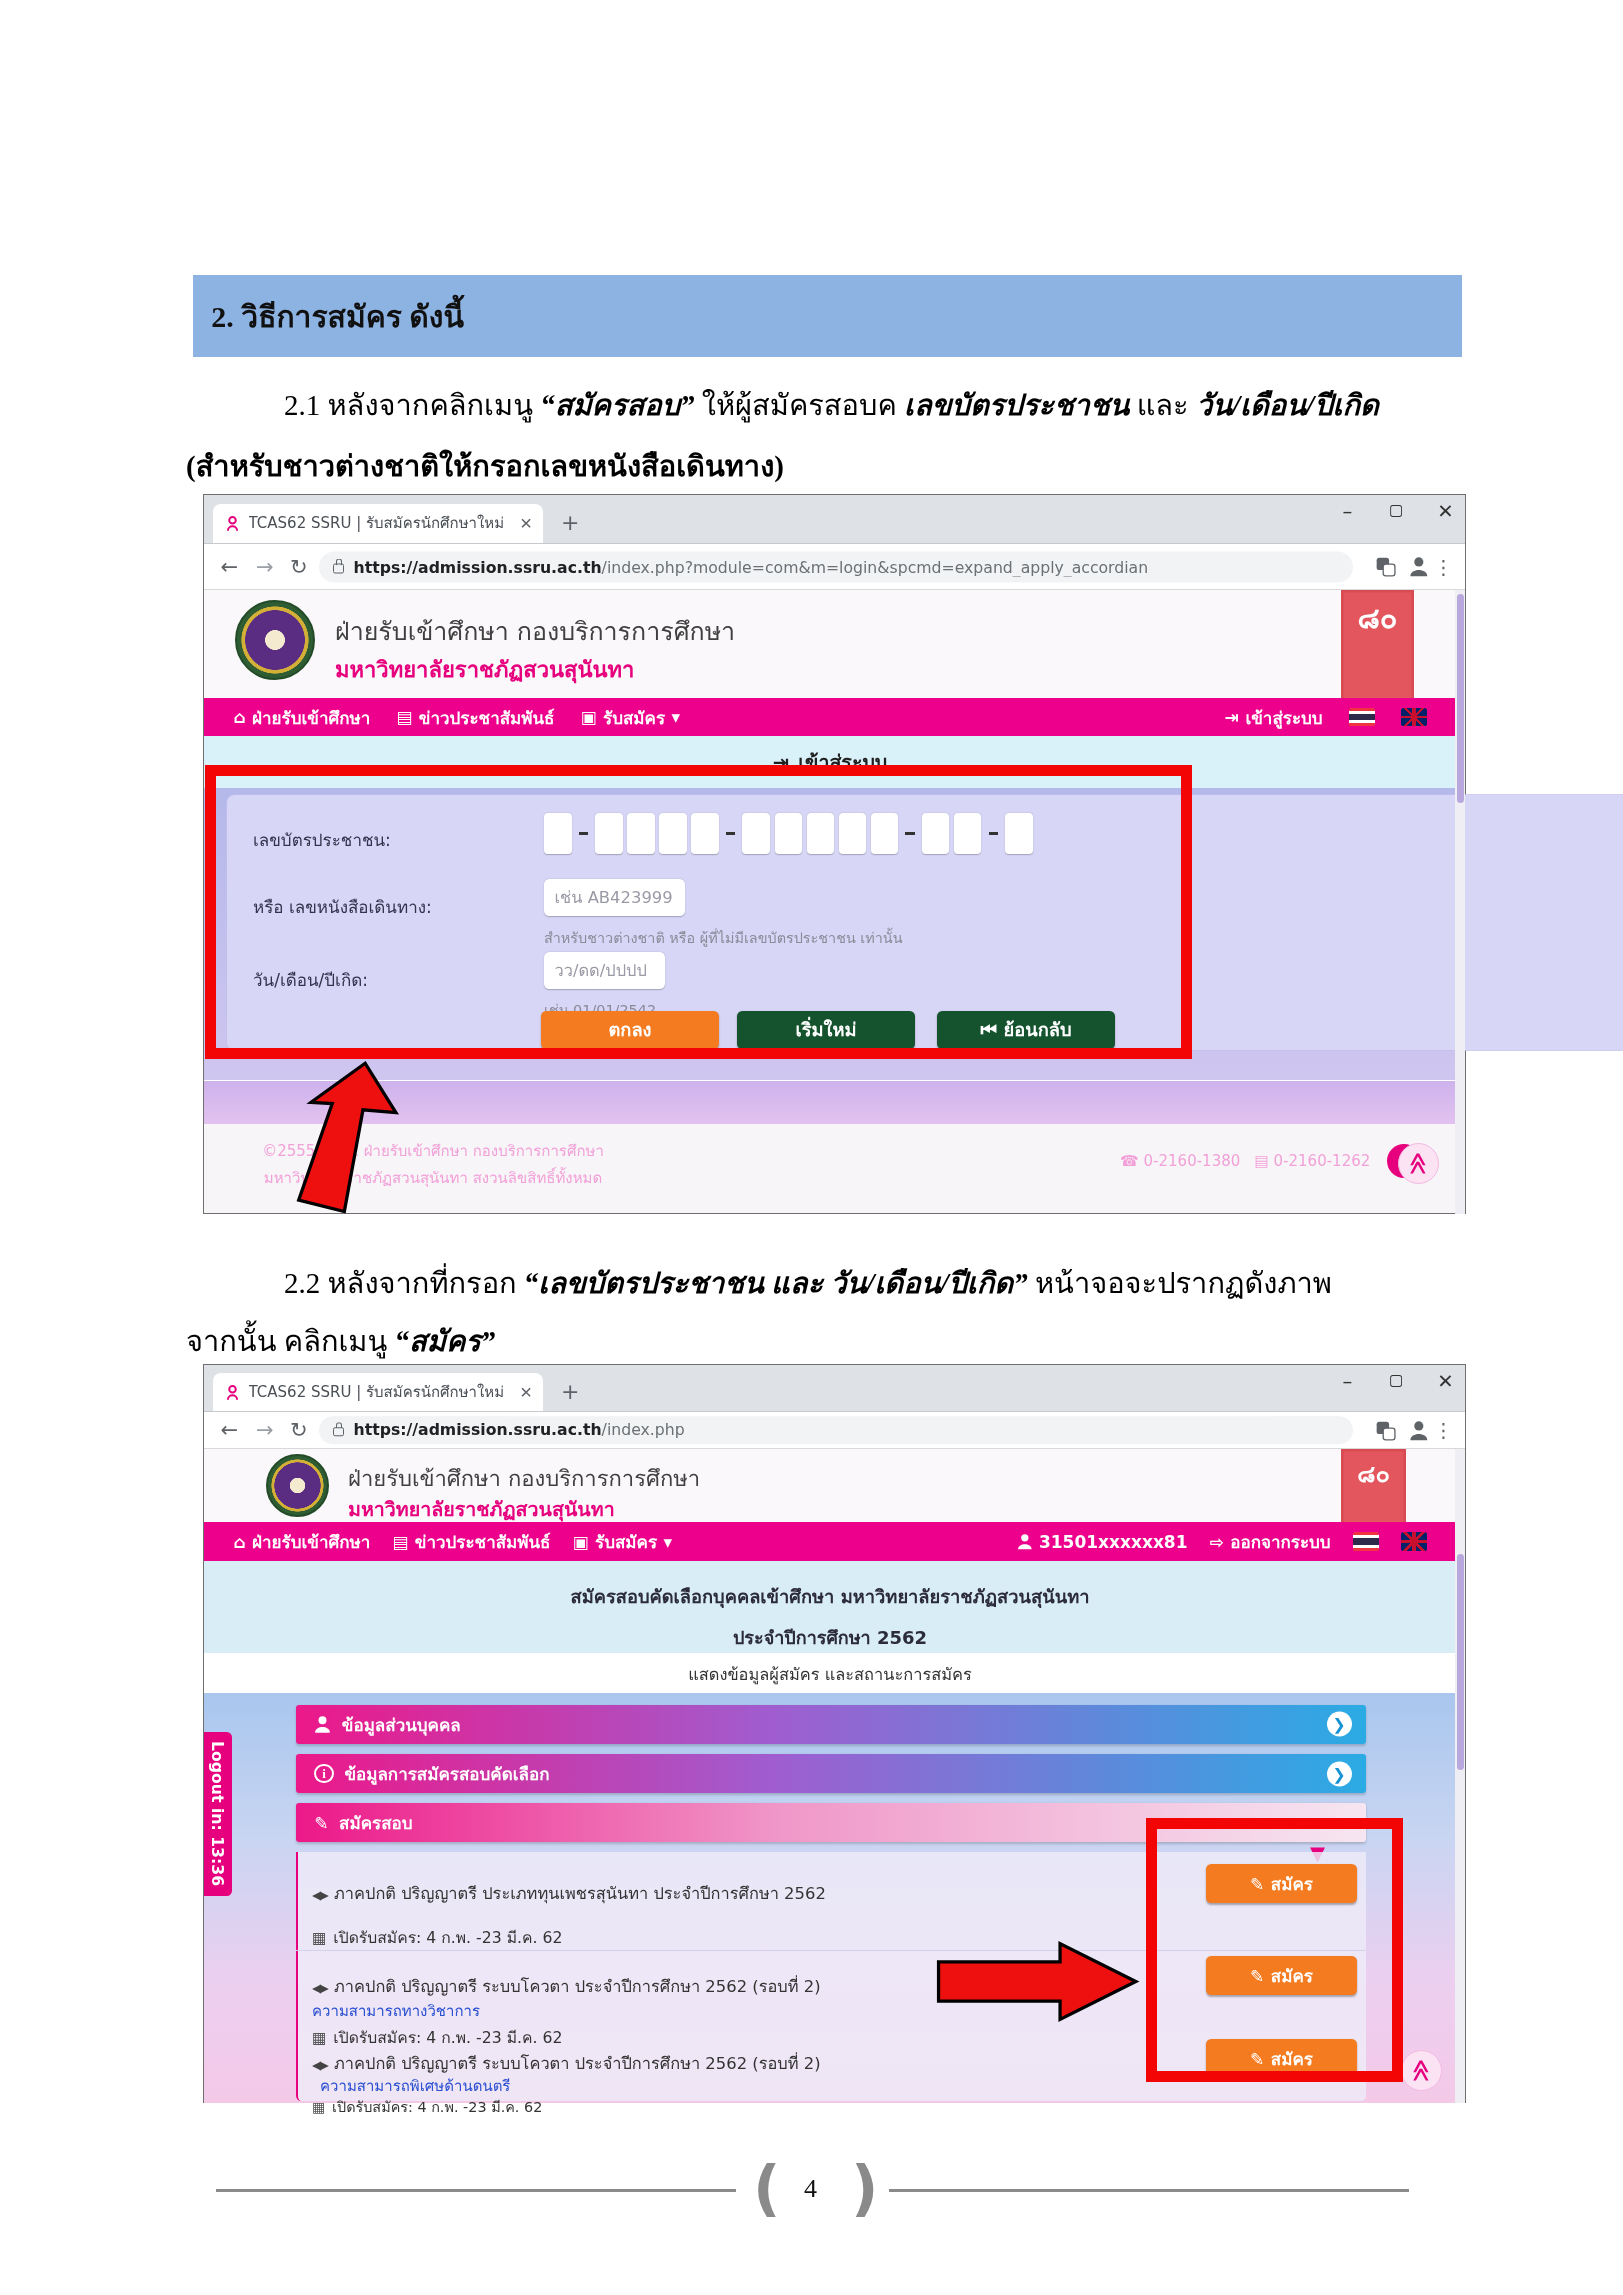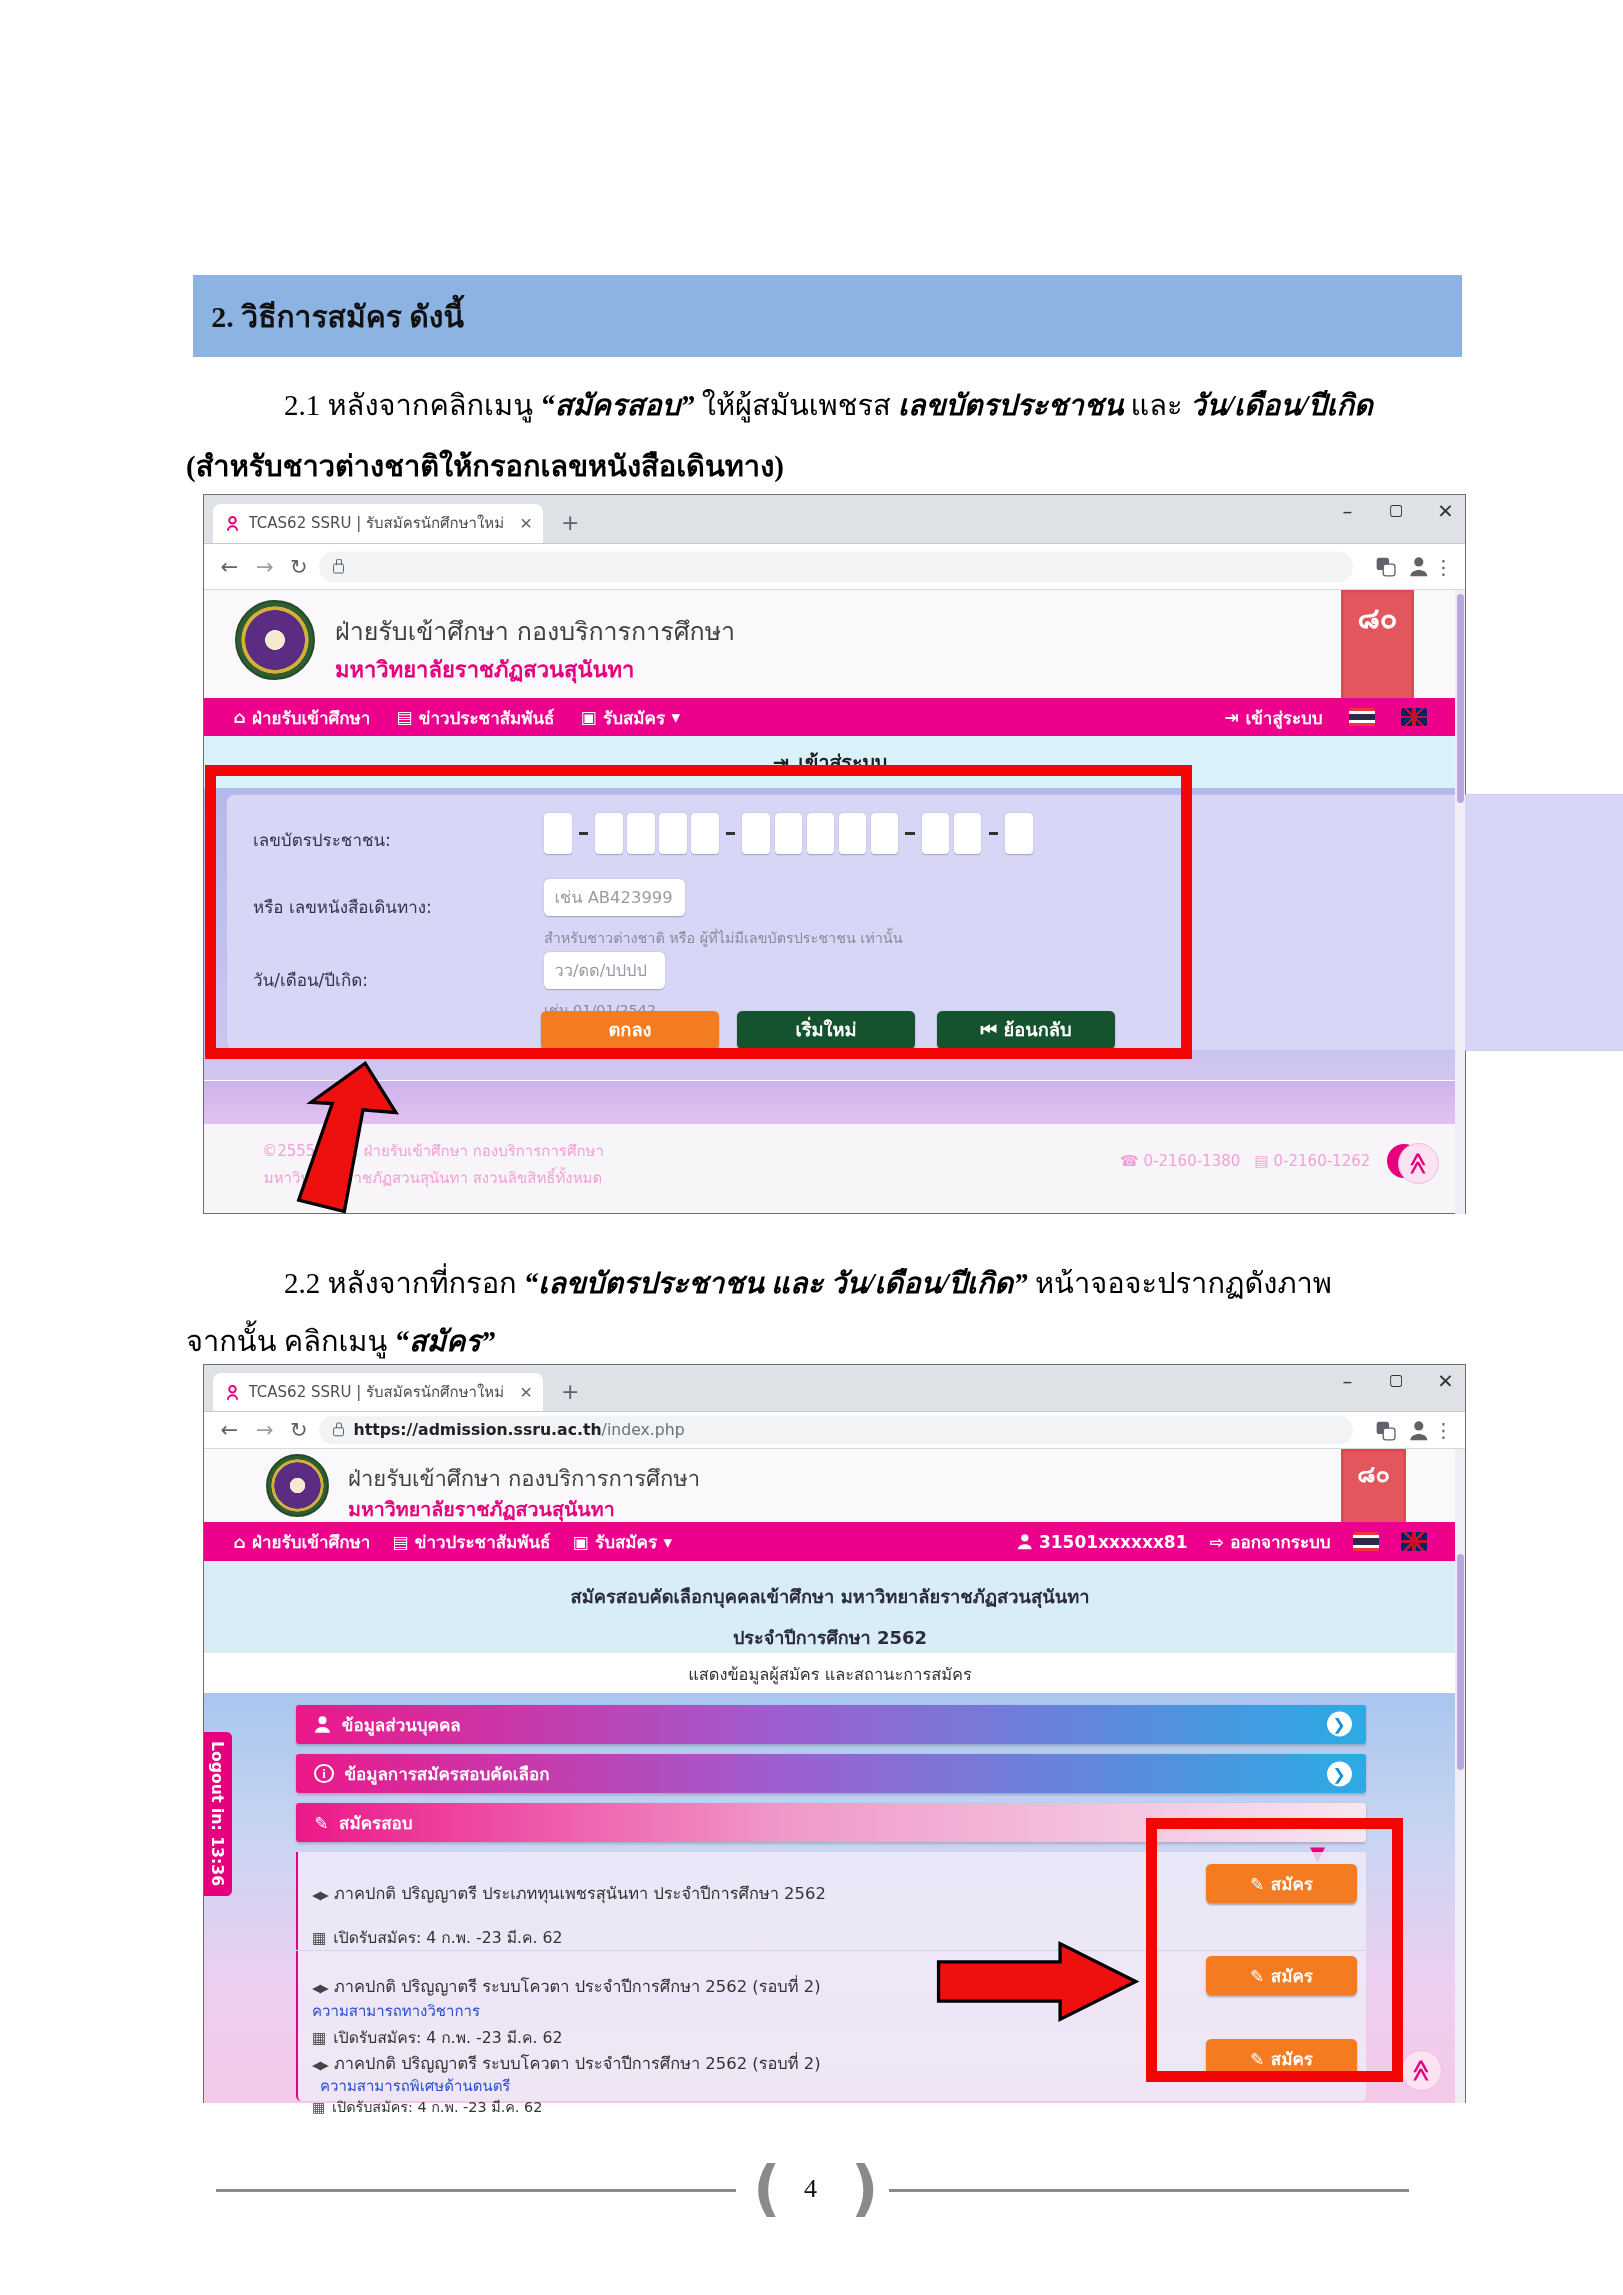--- a/index.html
+++ b/index.html
@@ -177,21 +177,21 @@
   svg.annot { position:absolute; overflow:visible; }
 </style>
 </head>
 <body>
 
 <div class="abs sec-header">
   <span>2. วิธีการสมัคร ดังนี้</span>
 </div>
 
 <p class="abs doc-par" style="left:186px; top:391px; width:1283px; text-indent:98px;">
-  <span>2.1 หลังจากคลิกเมนู </span><b>“สมัครสอบ”</b><span> ให้ผู้สมันเพชรส </span><b>เลขบัตรประชาชน</b><span> และ </span><b>วัน/เดือน/ปีเกิด</b>
+  <span>2.1 หลังจากคลิกเมนู </span><b>“สมัครสอบ”</b><span> ให้ผู้สมัครสอบค </span><b>เลขบัตรประชาชน</b><span> และ </span><b>วัน/เดือน/ปีเกิด</b>
 </p>
 <p class="abs doc-par" style="left:186px; top:452px; width:1283px; font-weight:bold;">(สำหรับชาวต่างชาติให้กรอกเลขหนังสือเดินทาง)</p>
 
 <div class="bwin" style="top:494px; height:720px;">
 
   <div class="tabstrip" style="height:49px;">
     <div class="tab">
       <svg width="17" height="17" viewBox="0 0 26 26">
           <circle cx="13" cy="8" r="5" fill="none" stroke="#e6007e" stroke-width="3"></circle>
           <path d="M6 24 C6 15 20 15 20 24" fill="none" stroke="#e6007e" stroke-width="3"></path>
@@ -204,20 +204,21 @@
     <span class="wctl" style="right:49px; font-size:15.7px;">▢</span>
     <span class="wctl" style="right:0px;">✕</span>
   </div>
 
   <div class="urlrow" style="top:49px; height:46px;">
     <span class="navbtn" style="left:16.4px;">←</span>
     <span class="navbtn" style="left:52px; color:#9aa0a6;">→</span>
     <span class="navbtn" style="left:86px;">↻</span>
     <div class="urlpill">
       <span class="lock"></span>
+      <span style="white-space:nowrap; overflow:hidden;"><span class="host">https://admission.ssru.ac.th</span><span class="path">/index.php?module=com&amp;m=login&amp;spcmd=expand_apply_accordian</span></span>
     </div>
     <svg class="abs" style="right:69px; top:13px;" width="19.6" height="19.6" viewBox="0 0 30 30">
         <rect x="1" y="1" width="19" height="19" rx="4" fill="#5f6368"></rect>
         <rect x="11" y="11" width="18" height="18" rx="4" fill="#fff" stroke="#5f6368" stroke-width="2"></rect>
       </svg>
     <svg class="abs" style="right:36px; top:11.8px;" width="19.6" height="21" viewBox="0 0 30 32">
         <circle cx="15" cy="9" r="7" fill="#5f6368"></circle>
         <path d="M2 31 C2 18 28 18 28 31 Z" fill="#5f6368"></path>
       </svg>
     <span class="chromeicon" style="right:11.8px; font-size:19.6px;">⋮</span>

